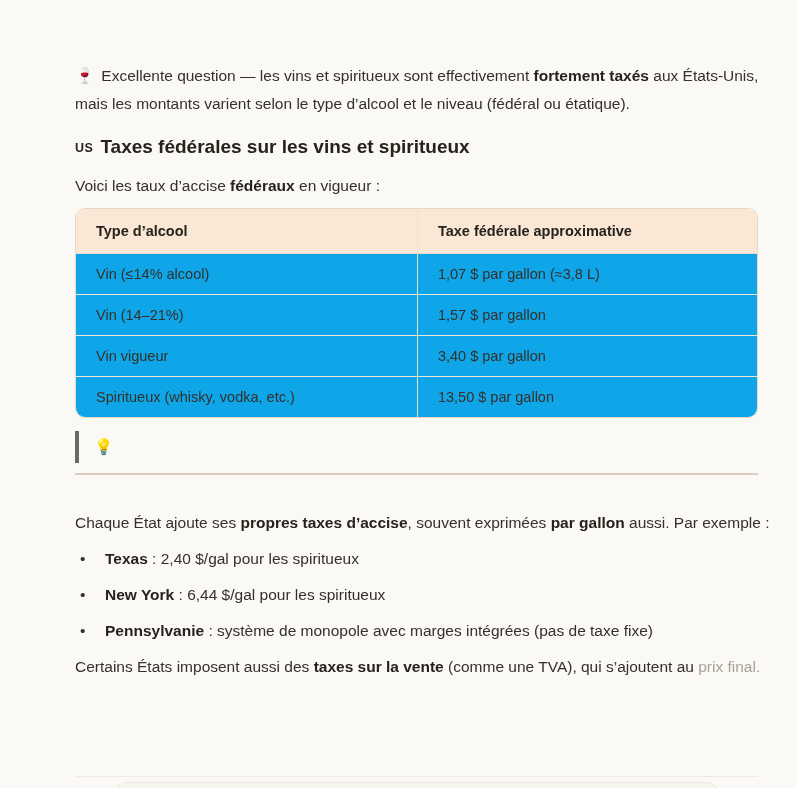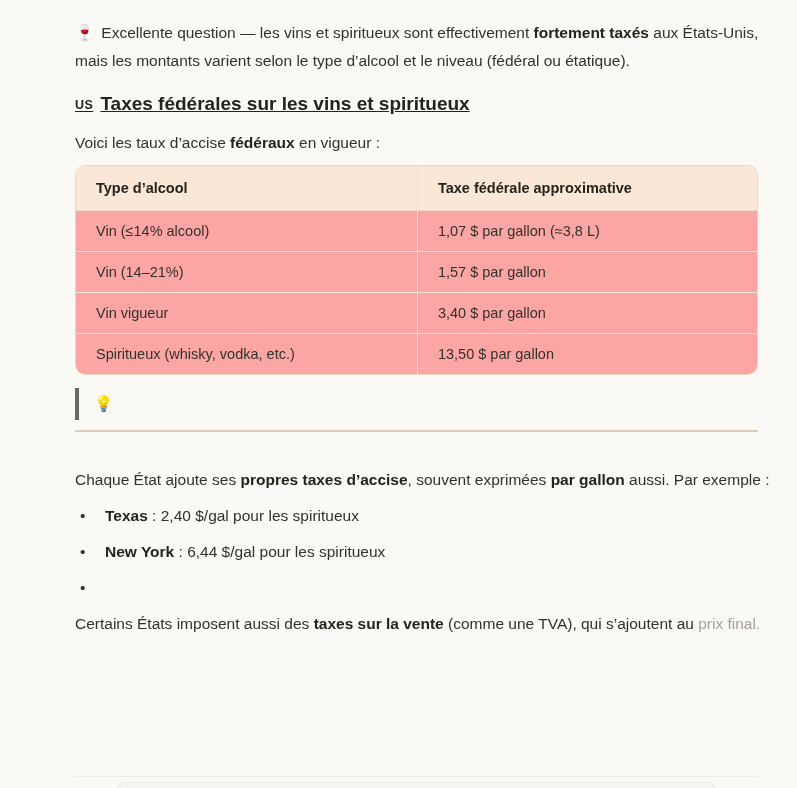--- a/index.html
+++ b/index.html
@@ -7,37 +7,37 @@
     margin: 0; padding: 0;
   }
   body {
     width: 797px; height: 788px;
     background: #FAF9F5;
     font-family: "Liberation Sans", sans-serif;
     color: #34312A;
     position: relative;
     overflow: hidden;
   }
-  .content { padding: 19px 26px 0 75px; }
+  .content { padding: 19px 26px 0 75px; margin-top: 43px; }
 
   .para {
     margin: 0; font-size: 15.5px; line-height: 28px; color: #34312A;
   }
   .para b, .para strong, li b { font-weight: 700; color: #26231C; }
   .p-intro   { margin-bottom: 16px; }
   .p-voici   { margin-bottom: 8px; }
   .p-chaque  { margin-bottom: 8px; }
   .p-certains{ margin-bottom: 0; }
 
   .emoji { margin-right: 7px; }
   .h3 {
     font-size: 19px; line-height: 26px; font-weight: 700; color: #26231C;
     margin: 0;
   }
-  .h3-federal { margin-bottom: 10px; text-decoration: underline; }
+  .h3-federal { margin-bottom: 10px; }
   .h3-states  { margin-bottom: 14px; }
   .flag-us {
     font-size: 12.5px; font-weight: 600; letter-spacing: 0.5px;
     margin-right: 7px; position: relative; top: -1px;
   }
   .h3 .emoji { font-size: 18px; }
 
   .table-wrap {
     width: 683px; margin: 0 0 13px 0;
     border: 1px solid #E9D7C5; border-radius: 10px;
@@ -45,21 +45,21 @@
   }
   table { width: 100%; border-collapse: separate; border-spacing: 0; }
   th, td { text-align: left; vertical-align: middle; }
   th {
     background: #FAE7D6; font-size: 14.5px; font-weight: 700; color: #26231C;
     padding: 14px 20px; border-bottom: 1px solid #EDDBC9;
   }
   td {
     font-size: 14.5px; color: #34312A;
     padding: 12px 20px; border-bottom: 1px solid #F0E4D6;
-    background: #fca5a5;
+    background: #0ea5e9;
   }
   tr:last-child td { border-bottom: none; }
   th + th, td + td { border-left: 1px solid #EFDFD0; width: 341px; }
   th:first-child, td:first-child { width: 342px; }
 
   .note {
     display: flex; align-items: center;
     border-left: 4px solid #6B6963;
     padding: 2px 0 2px 15px;
     margin: 0 0 10px 0;
@@ -146,20 +146,21 @@
     <li>
         <span class="bullet">•</span>
         <span><b>Texas</b><span> : 2,40 $/gal pour les spiritueux</span></span>
       </li>
     <li>
         <span class="bullet">•</span>
         <span><b>New York</b><span> : 6,44 $/gal pour les spiritueux</span></span>
       </li>
     <li>
         <span class="bullet">•</span>
+        <span><b>Pennsylvanie</b><span> : système de monopole avec marges intégrées (pas de taxe fixe)</span></span>
       </li>
   </ul>
 
   <p class="para p-certains"><span>Certains États imposent aussi des </span><b>taxes sur la vente</b><span> (comme une TVA), qui s’ajoutent au </span><span class="faded">prix final.</span></p>
 
 </div>
 
 <div class="msg-end-line"></div>
 <div class="composer-edge"></div>
 

